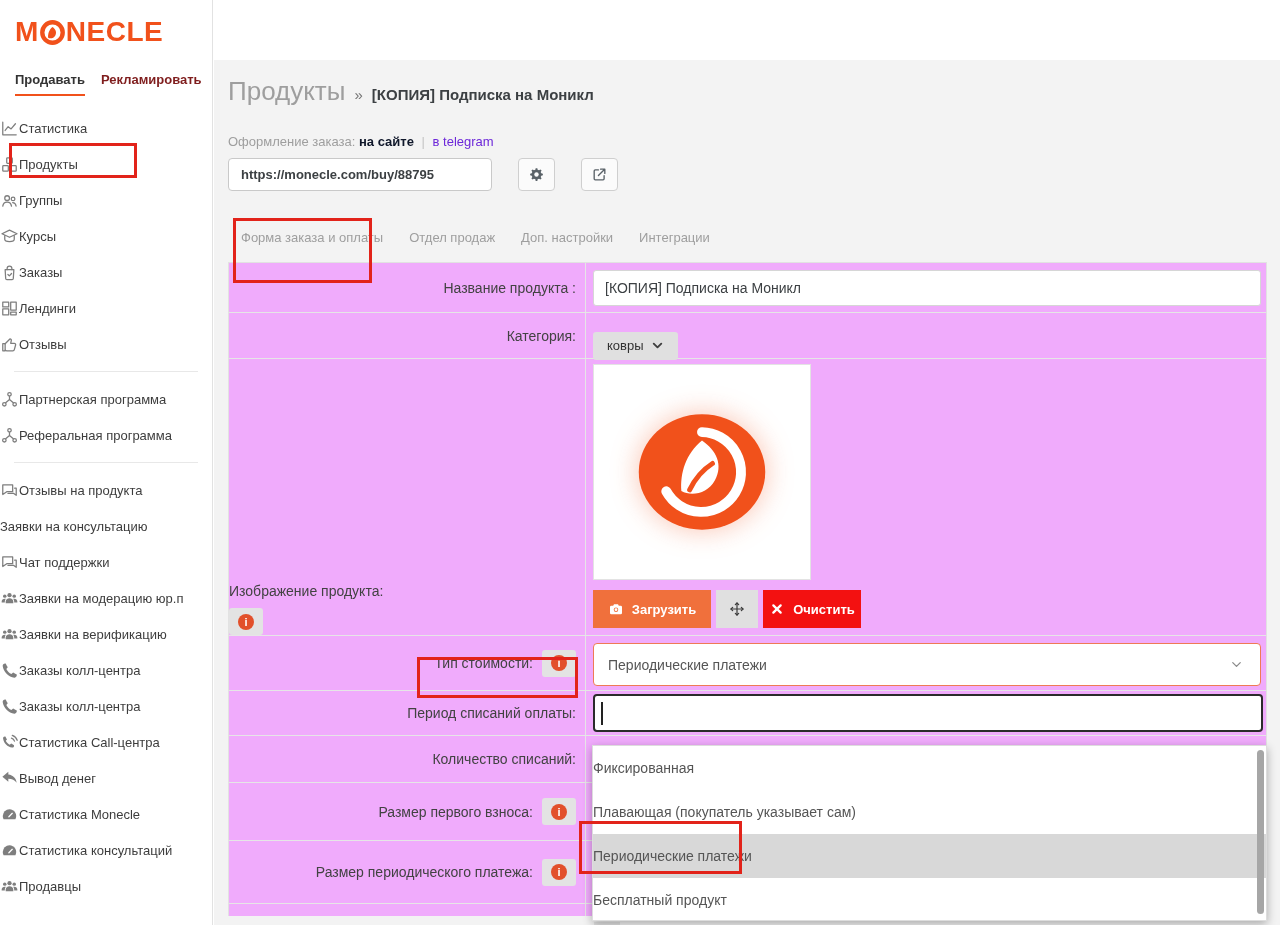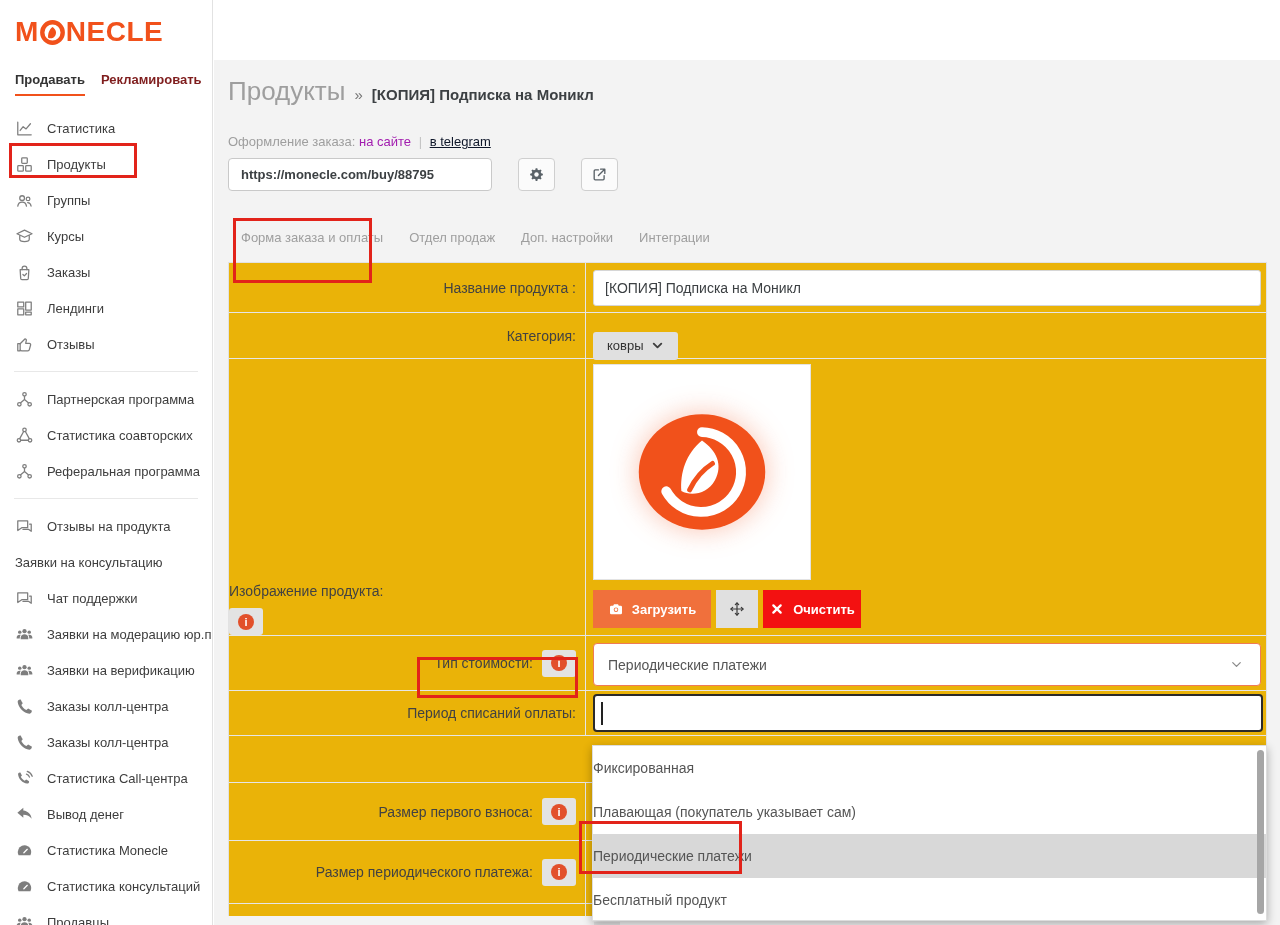--- a/index.html
+++ b/index.html
@@ -7,54 +7,54 @@
   body { font-family: "Liberation Sans", sans-serif; background: #fff; position: relative; color: #3d3d3d; }
 
   
   .sidebar { position: absolute; left: 0; top: 0; width: 213px; height: 925px; background: #fff; border-right: 1px solid #e2e2e2; z-index: 10; }
   .logo { padding: 16px 0 0 15px; font-size: 28px; font-weight: bold; letter-spacing: .5px; color: #f1511b; display: flex; align-items: center; }
   .logo svg { width: 25px; height: 25px; margin: 0 1px; }
   .side-tabs { display: flex; gap: 16px; padding: 24px 0 0 15px; font-size: 13px; font-weight: bold; }
   .side-tab { color: #7f1d1d; padding-bottom: 7px; cursor: pointer; }
   .side-tab.active { color: #333; border-bottom: 2px solid #f1511b; }
   .menu { padding-top: 14px; }
-  .s-item { display: flex; align-items: center; height: 36px; padding-left: 15px; gap: 13px; font-size: 13px; color: #3d3d3d; cursor: pointer; }
+  .s-item { display: flex; align-items: center; height: 36px; font-size: 13px; color: #3d3d3d; cursor: pointer; }
   .s-item .s-ic { width: 19px; height: 19px; flex: 0 0 19px; display: flex; align-items: center; justify-content: center; }
   .s-ic svg { width: 19px; height: 19px; }
   .st { fill: none; stroke: #7e7e7e; stroke-width: 1.6; stroke-linecap: round; stroke-linejoin: round; }
   .sf { fill: #7e7e7e; stroke: none; }
   .s-div { border-top: 1px solid #e8e8e8; margin: 9px 14px; }
 
   
   .main { position: absolute; left: 214px; top: 0; width: 1066px; height: 925px; }
   .topstrip { height: 60px; background: #fff; }
   .content { position: relative; height: 865px; background: #f3f3f3; padding: 14px 0 0 14px; }
 
   .breadcrumb { display: flex; align-items: baseline; gap: 9px; padding-top: 2px; }
   .bc-parent { font-size: 26px; color: #9e9e9e; }
   .bc-sep { font-size: 15px; color: #757575; }
   .bc-current { font-size: 15px; font-weight: bold; color: #3c4043; }
 
   .order { margin-top: 27px; }
   .order-line { font-size: 13px; color: #9e9e9e; }
-  .order-site { color: #a21caf; font-weight: normal; }
+  .order-site { color: #0f172a; font-weight: bold; }
   .order-div { color: #c4c4c4; margin: 0 4px; }
-  .order-tg { color: #0f172a; cursor: pointer; text-decoration: underline; }
+  .order-tg { color: #6d28d9; cursor: pointer; }
   .url-row { display: flex; gap: 26px; margin-top: 9px; align-items: center; }
   .url-input { width: 264px; height: 33px; border: 1px solid #c9c9c9; border-radius: 4px; background: #fff; padding: 0 12px; font-size: 13px; font-weight: bold; color: #3c4043; font-family: "Liberation Sans", sans-serif; }
   .sq-btn { width: 37px; height: 33px; background: #fbfbfb; border: 1px solid #cfcfcf; border-radius: 4px; display: flex; align-items: center; justify-content: center; cursor: pointer; }
   .sq-btn svg { width: 17px; height: 17px; }
   .st2 { fill: none; stroke: #5a6268; stroke-width: 1.9; stroke-linecap: round; stroke-linejoin: round; }
 
   .tabs { display: flex; margin-top: 33px; }
   .m-tab { font-size: 13px; color: #9e9e9e; padding: 6px 13px 15px; cursor: pointer; }
   .m-tab.active { color: #f4511e; border-bottom: 3px solid #f1511b; padding-bottom: 12px; }
 
   
-  .ftable { width: 1039px; margin-top: 2px; border: 1px solid #e2e2e2; border-bottom: none; background: #eab308; }
+  .ftable { width: 1039px; margin-top: 2px; border: 1px solid #e2e2e2; border-bottom: none; background: #f0abfc; }
   .frow { display: flex; border-bottom: 1px solid #e6e6e6; }
   .fl { width: 357px; flex: 0 0 357px; border-right: 1px solid #e6e6e6; display: flex; align-items: center; justify-content: flex-end; gap: 9px; padding-right: 9px; font-size: 14px; color: #424242; }
   .ff { flex: 1; padding-left: 7px; display: flex; align-items: center; }
   .r0 { height: 50px; } .r1 { height: 46px; } .r2 { height: 277px; }
   .r3 { height: 55px; } .r4 { height: 45px; } .r5 { height: 47px; }
   .r6 { height: 58px; } .r7 { height: 63px; } .r8 { height: 12px; border-bottom: none; }
   .r2 .fl, .r2 .ff { align-items: flex-start; flex-direction: column; }
   .r2 .fl { padding-top: 128px; }
 
   .chip { width: 34px; height: 27px; background: #e3e3e3; border-radius: 3px; display: inline-flex; align-items: center; justify-content: center; cursor: pointer; }
@@ -185,31 +185,20 @@
       <div class="s-item">
         <span class="s-ic">
           <svg viewBox="0 0 24 24">
             <circle cx="12" cy="5.5" r="2.2" class="st"></circle>
             <circle cx="5.5" cy="18" r="2.2" class="st"></circle>
             <circle cx="18.5" cy="18" r="2.2" class="st"></circle>
             <path d="M12 7.7V12M12 12l-4.8 4M12 12l4.8 4" class="st"></path>
           </svg>
         </span>
         <span class="s-lbl">Партнерская программа</span>
-      </div>
-      <div class="s-item">
-        <span class="s-ic">
-          <svg viewBox="0 0 24 24">
-            <circle cx="12" cy="5" r="2.2" class="st"></circle>
-            <circle cx="5" cy="18" r="2.2" class="st"></circle>
-            <circle cx="19" cy="18" r="2.2" class="st"></circle>
-            <path d="M10.9 6.9 6 16M13.1 6.9 18 16M7.3 18h9.4" class="st"></path>
-          </svg>
-        </span>
-        <span class="s-lbl">Статистика соавторских</span>
       </div>
       <div class="s-item">
         <span class="s-ic">
           <svg viewBox="0 0 24 24">
             <circle cx="12" cy="5.5" r="2.2" class="st"></circle>
             <circle cx="5.5" cy="18" r="2.2" class="st"></circle>
             <circle cx="18.5" cy="18" r="2.2" class="st"></circle>
             <path d="M12 7.7V12M12 12l-4.8 4M12 12l4.8 4" class="st"></path>
           </svg>
         </span>
@@ -462,20 +451,23 @@
             <span>Период списаний оплаты:</span>
           </div>
         <div class="ff">
           <div class="search-input">
             <div class="caret"></div>
           </div>
         </div>
       </div>
 
       <div class="frow r5">
+        <div class="fl">
+            <span>Количество списаний:</span>
+          </div>
         <div class="ff"></div>
       </div>
 
       <div class="frow r6">
         <div class="fl">
           <span>Размер первого взноса:</span>
           <span class="chip">
               <span class="ib">i</span>
             </span>
         </div>

